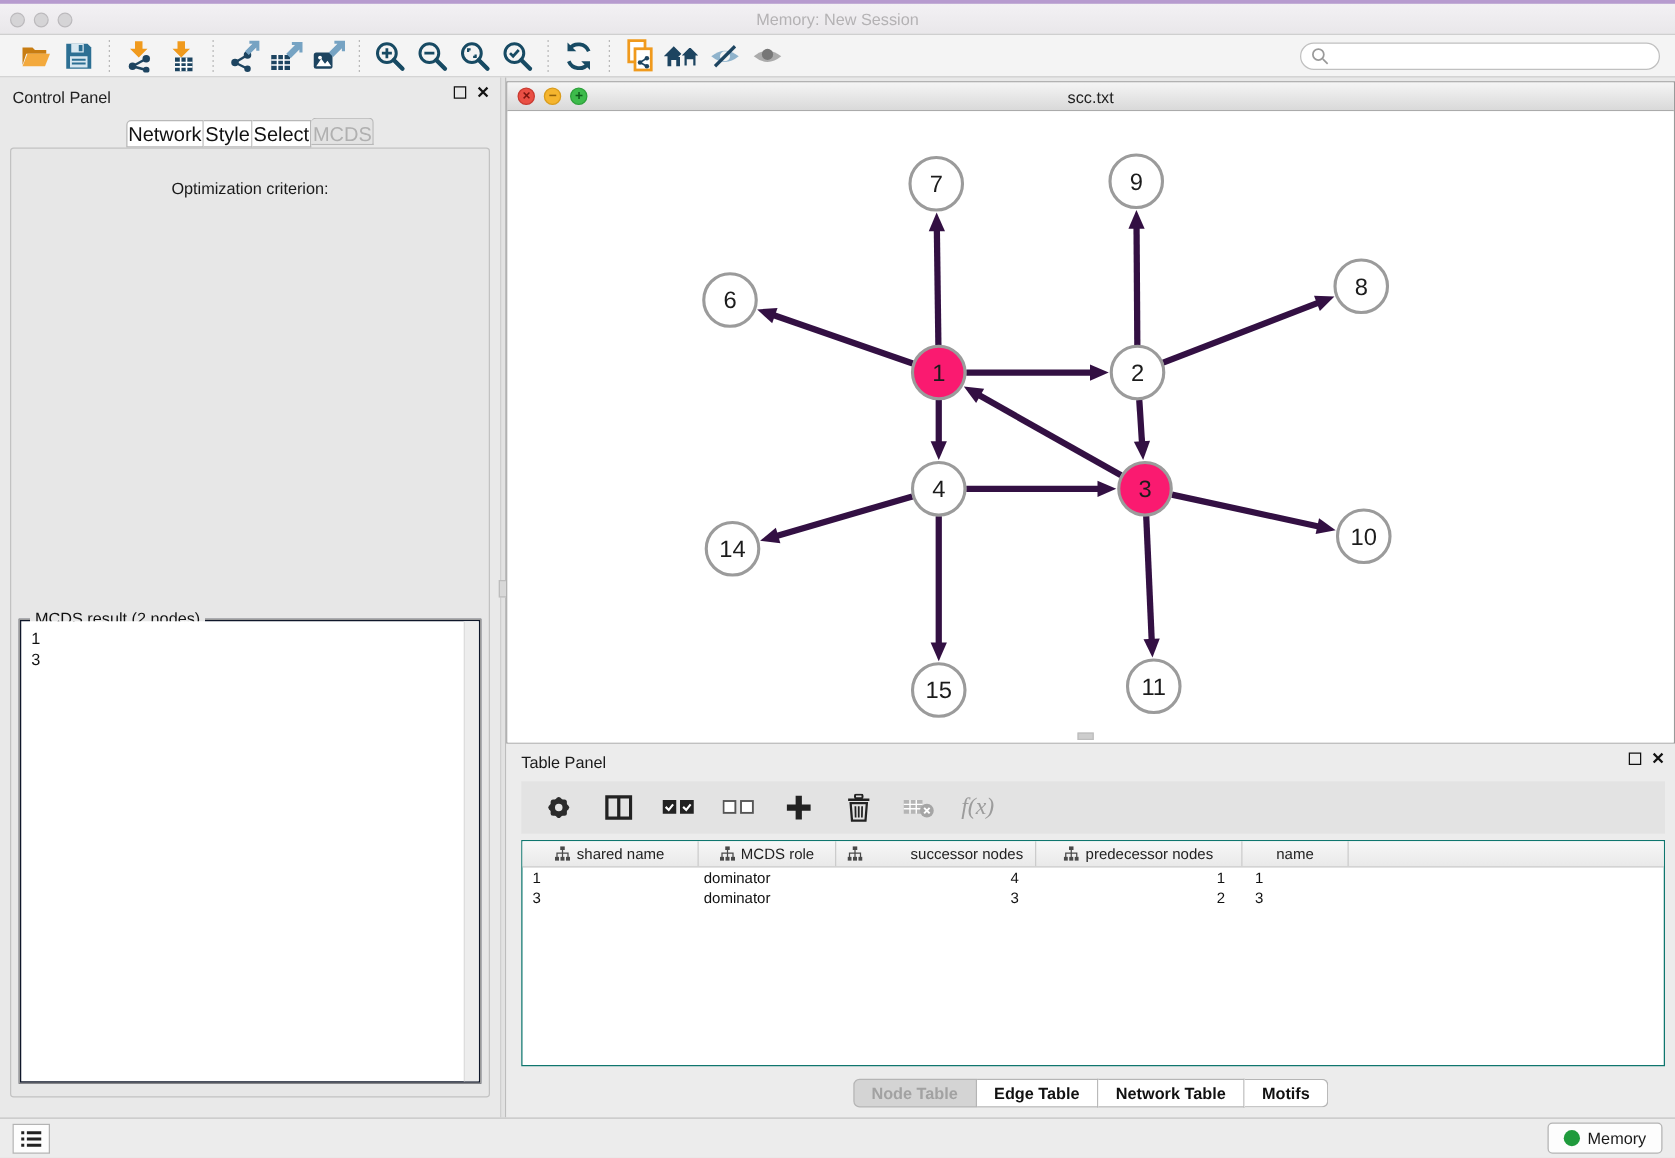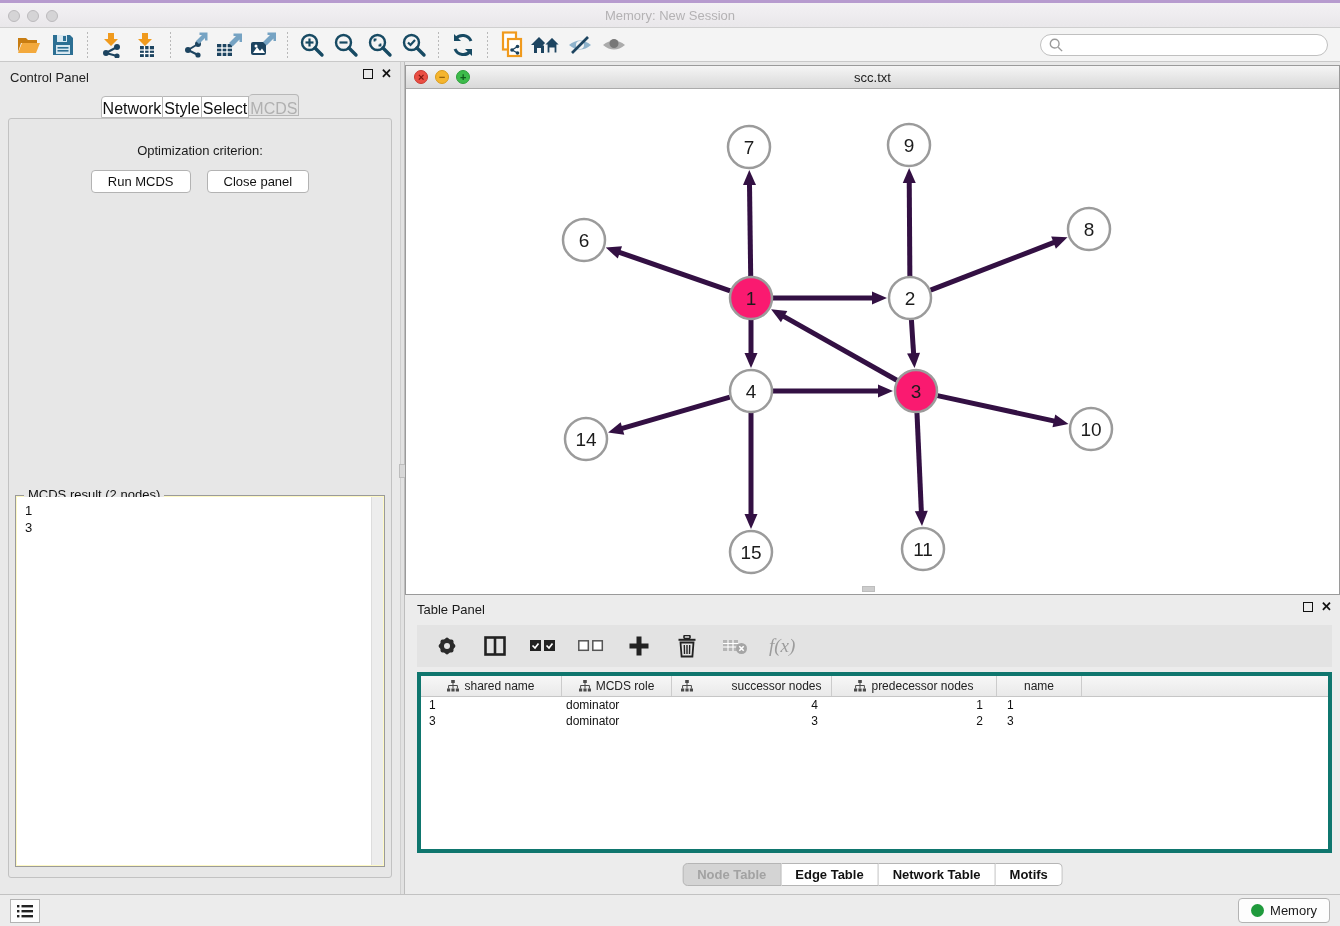--- a/index.html
+++ b/index.html
@@ -37,21 +37,21 @@
   .ctab:last-child { border-radius:0 4px 4px 0; }
   .ctab.active { background:#e3e3e3; color:#b0b0b0; border-radius:4px 4px 0 0; position:relative; top:-2px; padding-top:5px; }
   .cp-body { position:absolute; left:8px; right:8px; top:56px; bottom:16px; background:#e7e7e7;
     border:1px solid #c2c2c2; border-radius:3px; }
   .opt-label { text-align:center; margin-top:24px; font-size:13px; color:#1a1a1a; }
   .dropdown { width:310px; height:23px; margin:13px auto 0 auto; background:#fff; border:1px solid #b3b3b3;
     border-radius:4px; display:flex; align-items:center; padding:0 8px 0 12px; font-size:13px; }
   .dropdown .dval { flex:1; }
   .btn-row { display:flex; justify-content:center; gap:16px; margin-top:12px; }
   .pbtn { background:#fff; border:1px solid #b3b3b3; border-radius:4px; padding:3px 16px; font-size:13px; color:#111; }
-  .groupbox { position:absolute; left:6px; right:6px; top:376px; bottom:10px; border:1px solid #9a9a9a; background:#fef9c3; }
+  .groupbox { position:absolute; left:6px; right:6px; top:376px; bottom:10px; border:1px solid #9a9a9a; background:#0f172a; }
   .groupbox-label { position:absolute; top:-9px; left:8px; background:#e7e7e7; padding:0 4px; font-size:13px; color:#111; }
   .result-area { position:absolute; inset:1px; background:#fff; overflow:hidden; padding:5px 8px; }
   .result-line { font-size:13px; line-height:17px; color:#111; }
   .result-scroll { position:absolute; top:1px; bottom:1px; right:1px; width:12px; background:#ededed; border-left:1px solid #ddd; }
 
   .splitter { position:absolute; left:400px; top:62px; width:5px; bottom:32px; background:#e2e2e2;
     border-left:1px solid #cfcfcf; border-right:1px solid #bdbdbd; }
   .splitter .grip { position:absolute; left:-2px; top:402px; width:8px; height:14px; background:#d8d8d8; border:1px solid #bdbdbd; }
 
   
@@ -70,21 +70,21 @@
   .net-hscroll { position:absolute; left:456px; bottom:2px; width:13px; height:6px; background:#cdcdcd; border:1px solid #bdbdbd; }
 
   
   .table-panel { position:absolute; left:405px; top:595px; right:0; bottom:32px; background:#ececec; }
   .tp-header { position:relative; height:26px; }
   .tp-header .ph-title { position:absolute; left:12px; top:7px; }
   .tp-toolbar { position:absolute; left:12px; right:8px; top:30px; height:42px; background:#e3e3e3;
     display:flex; align-items:center; gap:20px; padding-left:16px; }
   .tico { display:flex; align-items:center; justify-content:center; width:28px; height:28px; }
   .fx { font-family:"Liberation Serif", serif; font-style:italic; font-size:19px; color:#9c9c9c; }
-  .dtable { position:absolute; left:12px; right:8px; top:77px; height:181px; background:#fff; border:4px solid #0f766e; }
+  .dtable { position:absolute; left:12px; right:8px; top:77px; height:181px; background:#fff; border:1px solid #0f766e; }
   .thead { display:flex; height:21px; background:linear-gradient(#f7f7f7,#e9e9e9); border-bottom:1px solid #c6c6c6; }
   .th { display:flex; align-items:center; justify-content:center; gap:5px; font-size:12px; color:#222;
     border-right:1px solid #cccccc; height:100%; }
   .tr { display:flex; height:16px; }
   .td { font-size:12px; color:#111; line-height:16px; overflow:hidden; white-space:nowrap; }
   .tp-tabs { position:absolute; bottom:8px; left:50%; transform:translateX(-50%); display:flex; }
   .btab { padding:3px 14px; font-size:13px; font-weight:bold; background:#fff; border:1px solid #b5b5b5;
     border-left:none; color:#111;margin-top:32px; }
   .btab:first-child { border-left:1px solid #b5b5b5; border-radius:5px 0 0 5px; }
   .btab:last-child { border-radius:0 5px 5px 0; }
@@ -283,24 +283,20 @@
     </span>
   </div>
   <div class="cp-tabs" id="ctrl-tabs">
       <div class="ctab">Network</div>
       <div class="ctab">Style</div>
       <div class="ctab">Select</div>
       <div class="ctab active">MCDS</div>
     </div>
   <div class="cp-body">
     <div class="opt-label">Optimization criterion:</div>
-    <div class="btn-row">
-      <button class="pbtn">Run MCDS</button>
-      <button class="pbtn">Close panel</button>
-    </div>
     <div class="groupbox">
       <span class="groupbox-label">MCDS result (2 nodes)</span>
       <div class="result-area" id="result-lines">
           <div class="result-line">1</div>
           <div class="result-line">3</div>
         </div>
       <div class="result-scroll"></div>
     </div>
   </div>
 </div>

